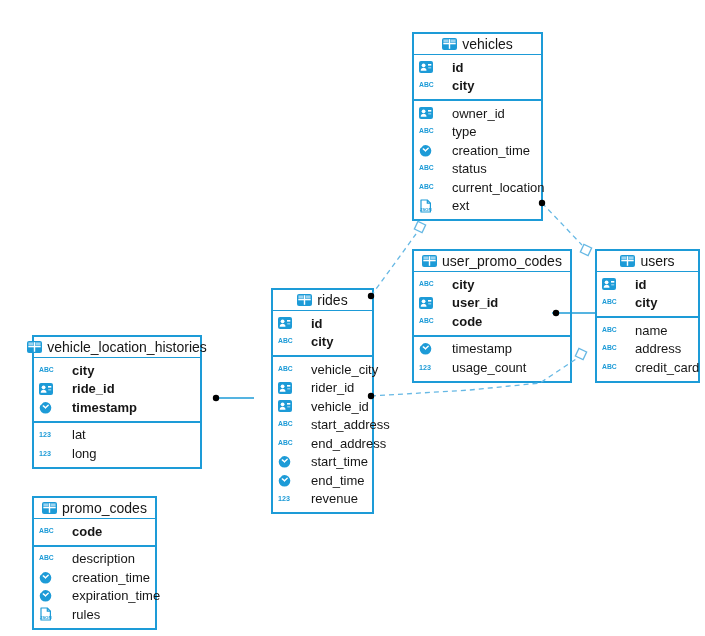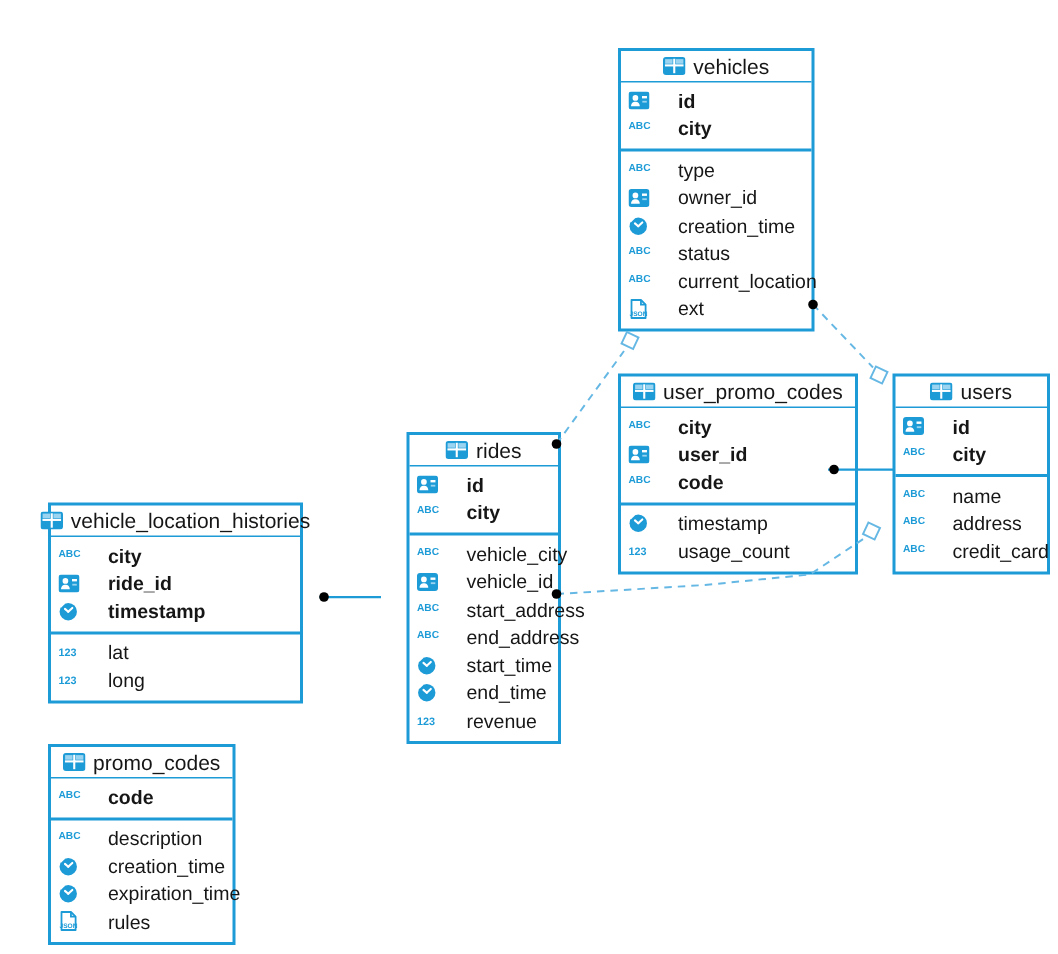--- a/index.html
+++ b/index.html
@@ -55,34 +55,34 @@
           </span>
           <span class="flabel">id</span>
         </div>
         <div class="row pk">
           <span class="ficon txt">ABC</span>
           <span class="flabel">city</span>
         </div>
       </div>
       <div class="sec">
         <div class="row">
+          <span class="ficon">
+            <svg width="14" height="12" viewBox="0 0 14 12">
+              <rect width="14" height="12" rx="2" fill="#1d9bd7"></rect>
+              <circle cx="4.6" cy="4.3" r="1.9" fill="#fff"></circle>
+              <path d="M1.7 9.8 C1.7 7.6 3.1 6.8 4.6 6.8 C6.1 6.8 7.5 7.6 7.5 9.8 Z" fill="#fff"></path>
+              <rect x="9" y="3" width="3.3" height="1.6" fill="#fff"></rect>
+              <rect x="9.2" y="6.2" width="3" height="1.2" fill="#9bd4f1"></rect>
+            </svg>
+          </span>
+          <span class="flabel">owner_id</span>
+        </div>
+        <div class="row">
           <span class="ficon txt">ABC</span>
           <span class="flabel">type</span>
-        </div>
-        <div class="row">
-          <span class="ficon">
-            <svg width="14" height="12" viewBox="0 0 14 12">
-              <rect width="14" height="12" rx="2" fill="#1d9bd7"></rect>
-              <circle cx="4.6" cy="4.3" r="1.9" fill="#fff"></circle>
-              <path d="M1.7 9.8 C1.7 7.6 3.1 6.8 4.6 6.8 C6.1 6.8 7.5 7.6 7.5 9.8 Z" fill="#fff"></path>
-              <rect x="9" y="3" width="3.3" height="1.6" fill="#fff"></rect>
-              <rect x="9.2" y="6.2" width="3" height="1.2" fill="#9bd4f1"></rect>
-            </svg>
-          </span>
-          <span class="flabel">owner_id</span>
         </div>
         <div class="row">
           <span class="ficon">
             <svg width="13" height="13" viewBox="0 0 13 13">
               <circle cx="6.5" cy="6.8" r="5.8" fill="#1d9bd7"></circle>
               <path d="M6.5 6.8 L9.2 4.3" stroke="#fff" stroke-width="1.4" stroke-linecap="round"></path>
               <path d="M6.5 6.8 L4.3 4.9" stroke="#fff" stroke-width="1.4" stroke-linecap="round"></path>
               <rect x="0.6" y="1.6" width="3.6" height="1.5" transform="rotate(-45 2.4 2.3)" fill="#fff"></rect>
             </svg>
           </span>
@@ -235,20 +235,32 @@
         </div>
         <div class="row pk">
           <span class="ficon txt">ABC</span>
           <span class="flabel">city</span>
         </div>
       </div>
       <div class="sec">
         <div class="row">
           <span class="ficon txt">ABC</span>
           <span class="flabel">vehicle_city</span>
+        </div>
+        <div class="row">
+          <span class="ficon">
+            <svg width="14" height="12" viewBox="0 0 14 12">
+              <rect width="14" height="12" rx="2" fill="#1d9bd7"></rect>
+              <circle cx="4.6" cy="4.3" r="1.9" fill="#fff"></circle>
+              <path d="M1.7 9.8 C1.7 7.6 3.1 6.8 4.6 6.8 C6.1 6.8 7.5 7.6 7.5 9.8 Z" fill="#fff"></path>
+              <rect x="9" y="3" width="3.3" height="1.6" fill="#fff"></rect>
+              <rect x="9.2" y="6.2" width="3" height="1.2" fill="#9bd4f1"></rect>
+            </svg>
+          </span>
+          <span class="flabel">rider_id</span>
         </div>
         <div class="row">
           <span class="ficon">
             <svg width="14" height="12" viewBox="0 0 14 12">
               <rect width="14" height="12" rx="2" fill="#1d9bd7"></rect>
               <circle cx="4.6" cy="4.3" r="1.9" fill="#fff"></circle>
               <path d="M1.7 9.8 C1.7 7.6 3.1 6.8 4.6 6.8 C6.1 6.8 7.5 7.6 7.5 9.8 Z" fill="#fff"></path>
               <rect x="9" y="3" width="3.3" height="1.6" fill="#fff"></rect>
               <rect x="9.2" y="6.2" width="3" height="1.2" fill="#9bd4f1"></rect>
             </svg>

